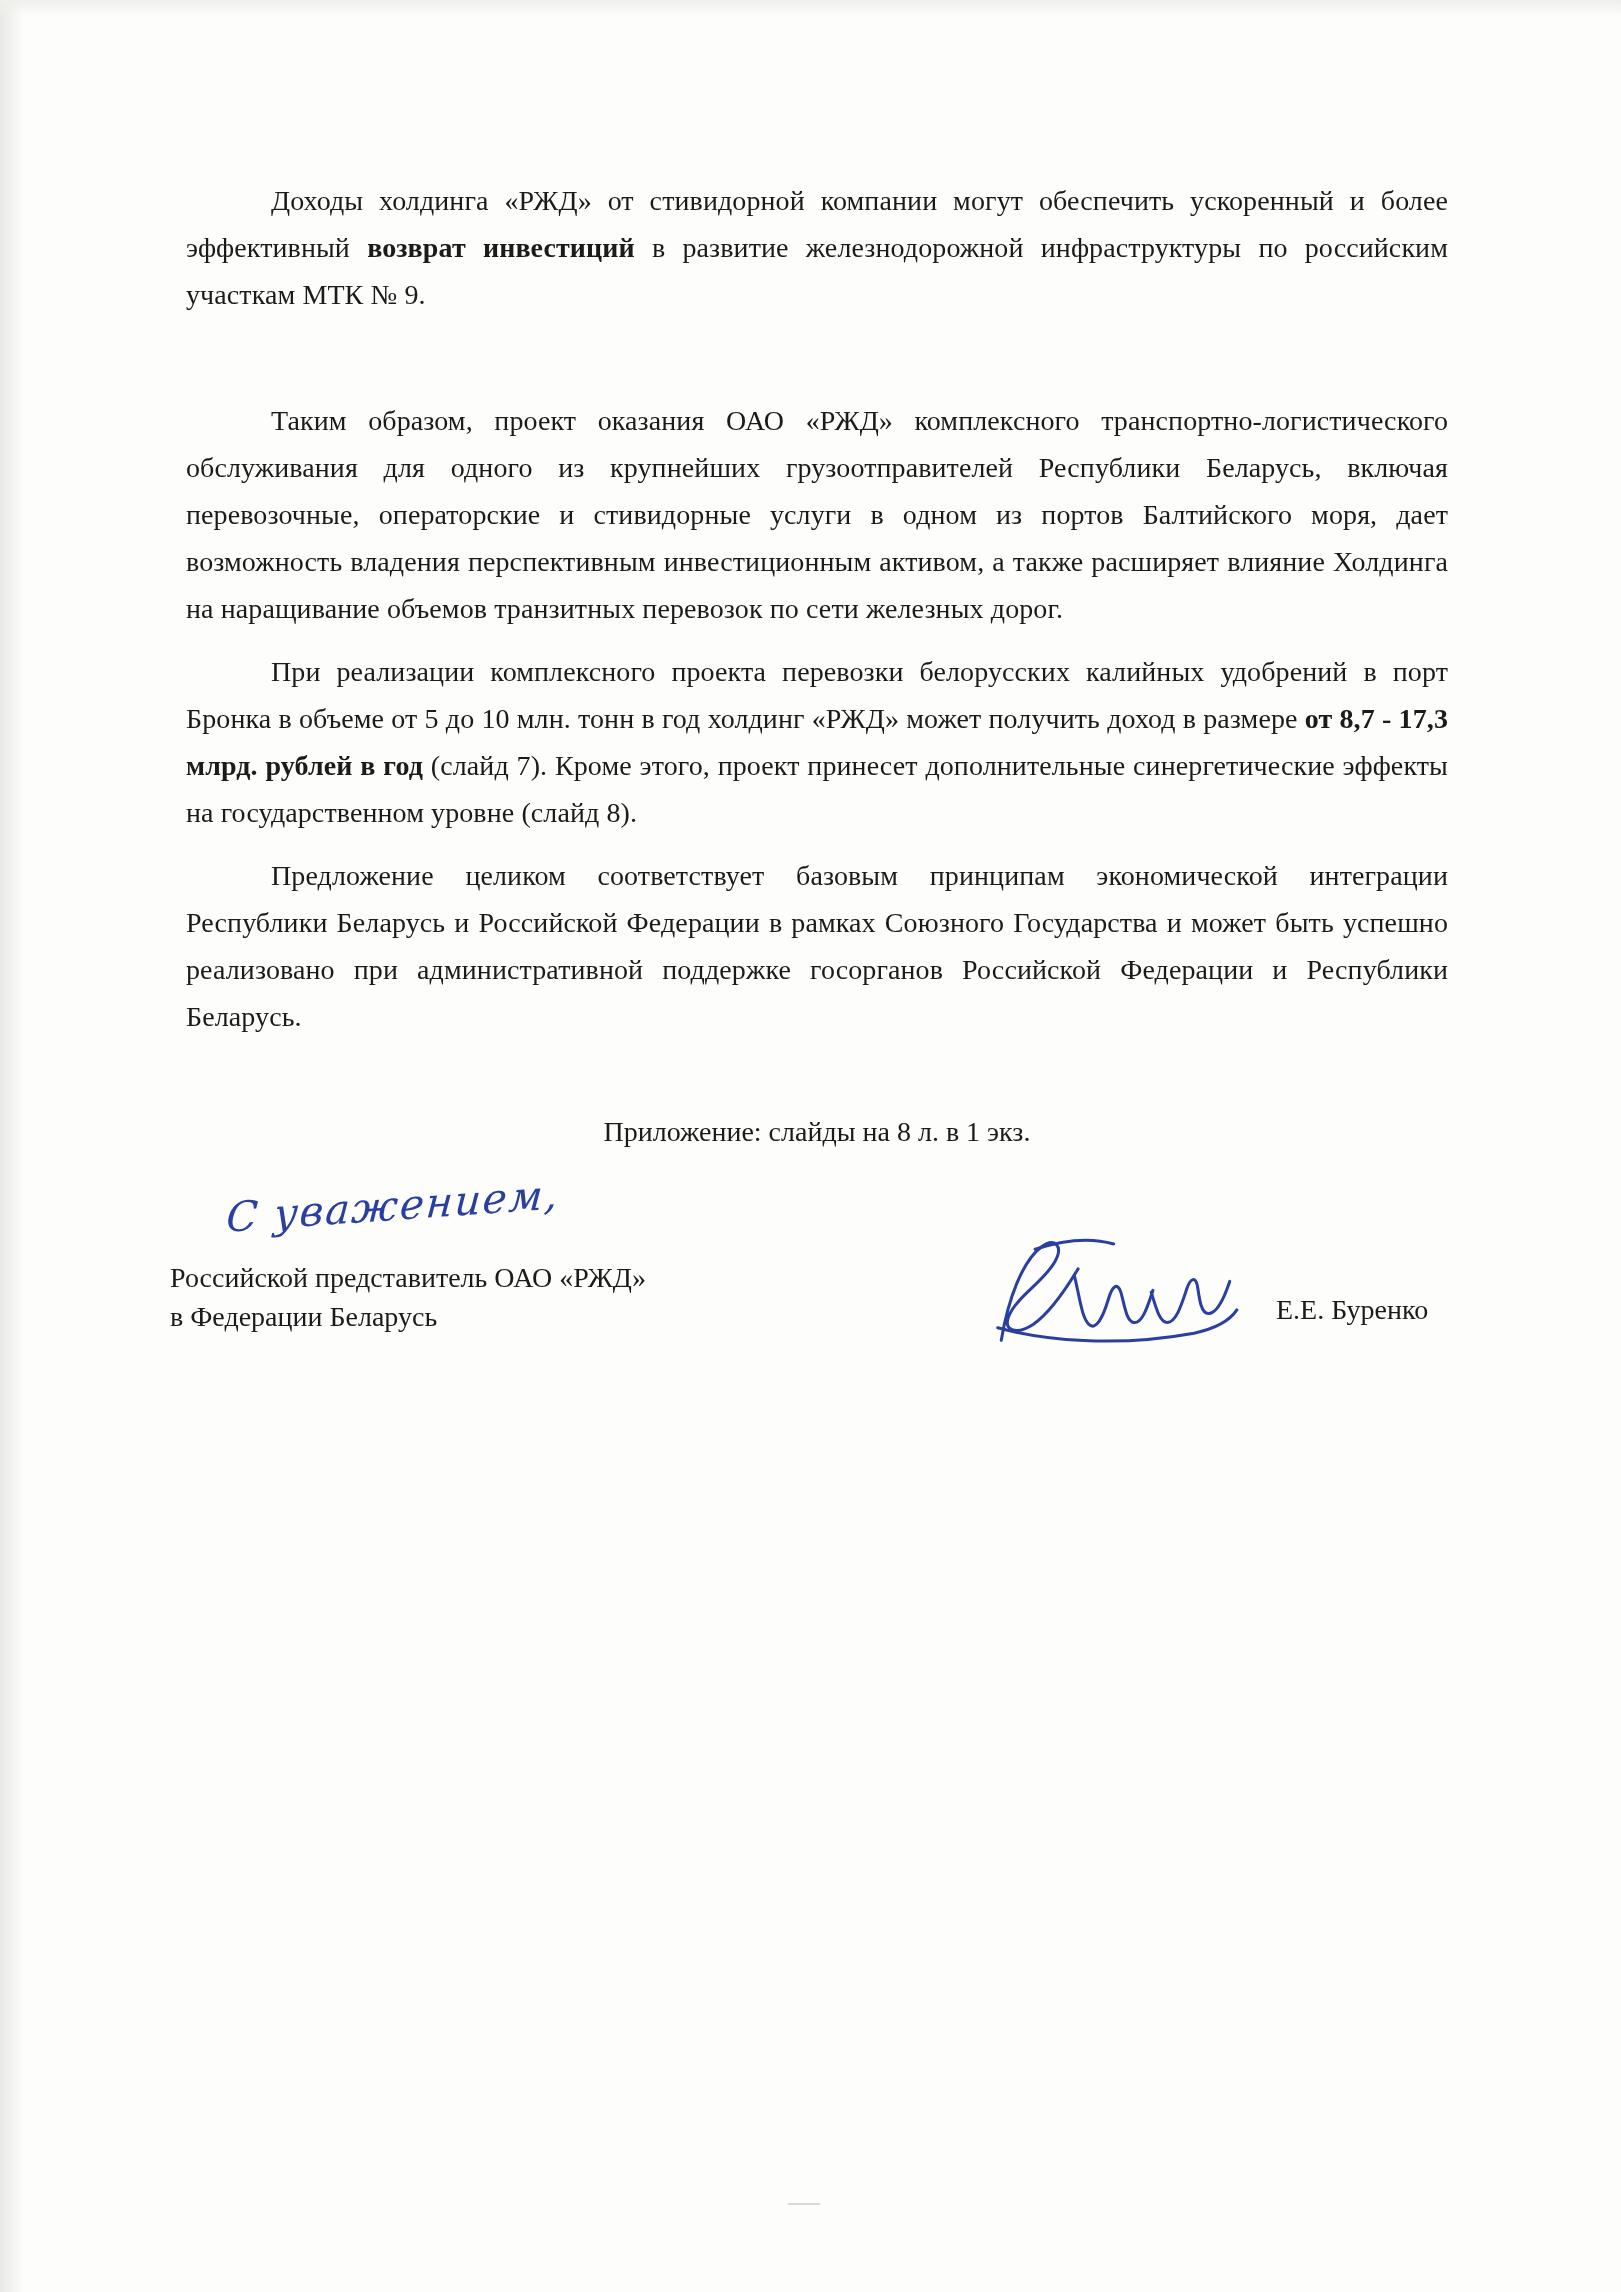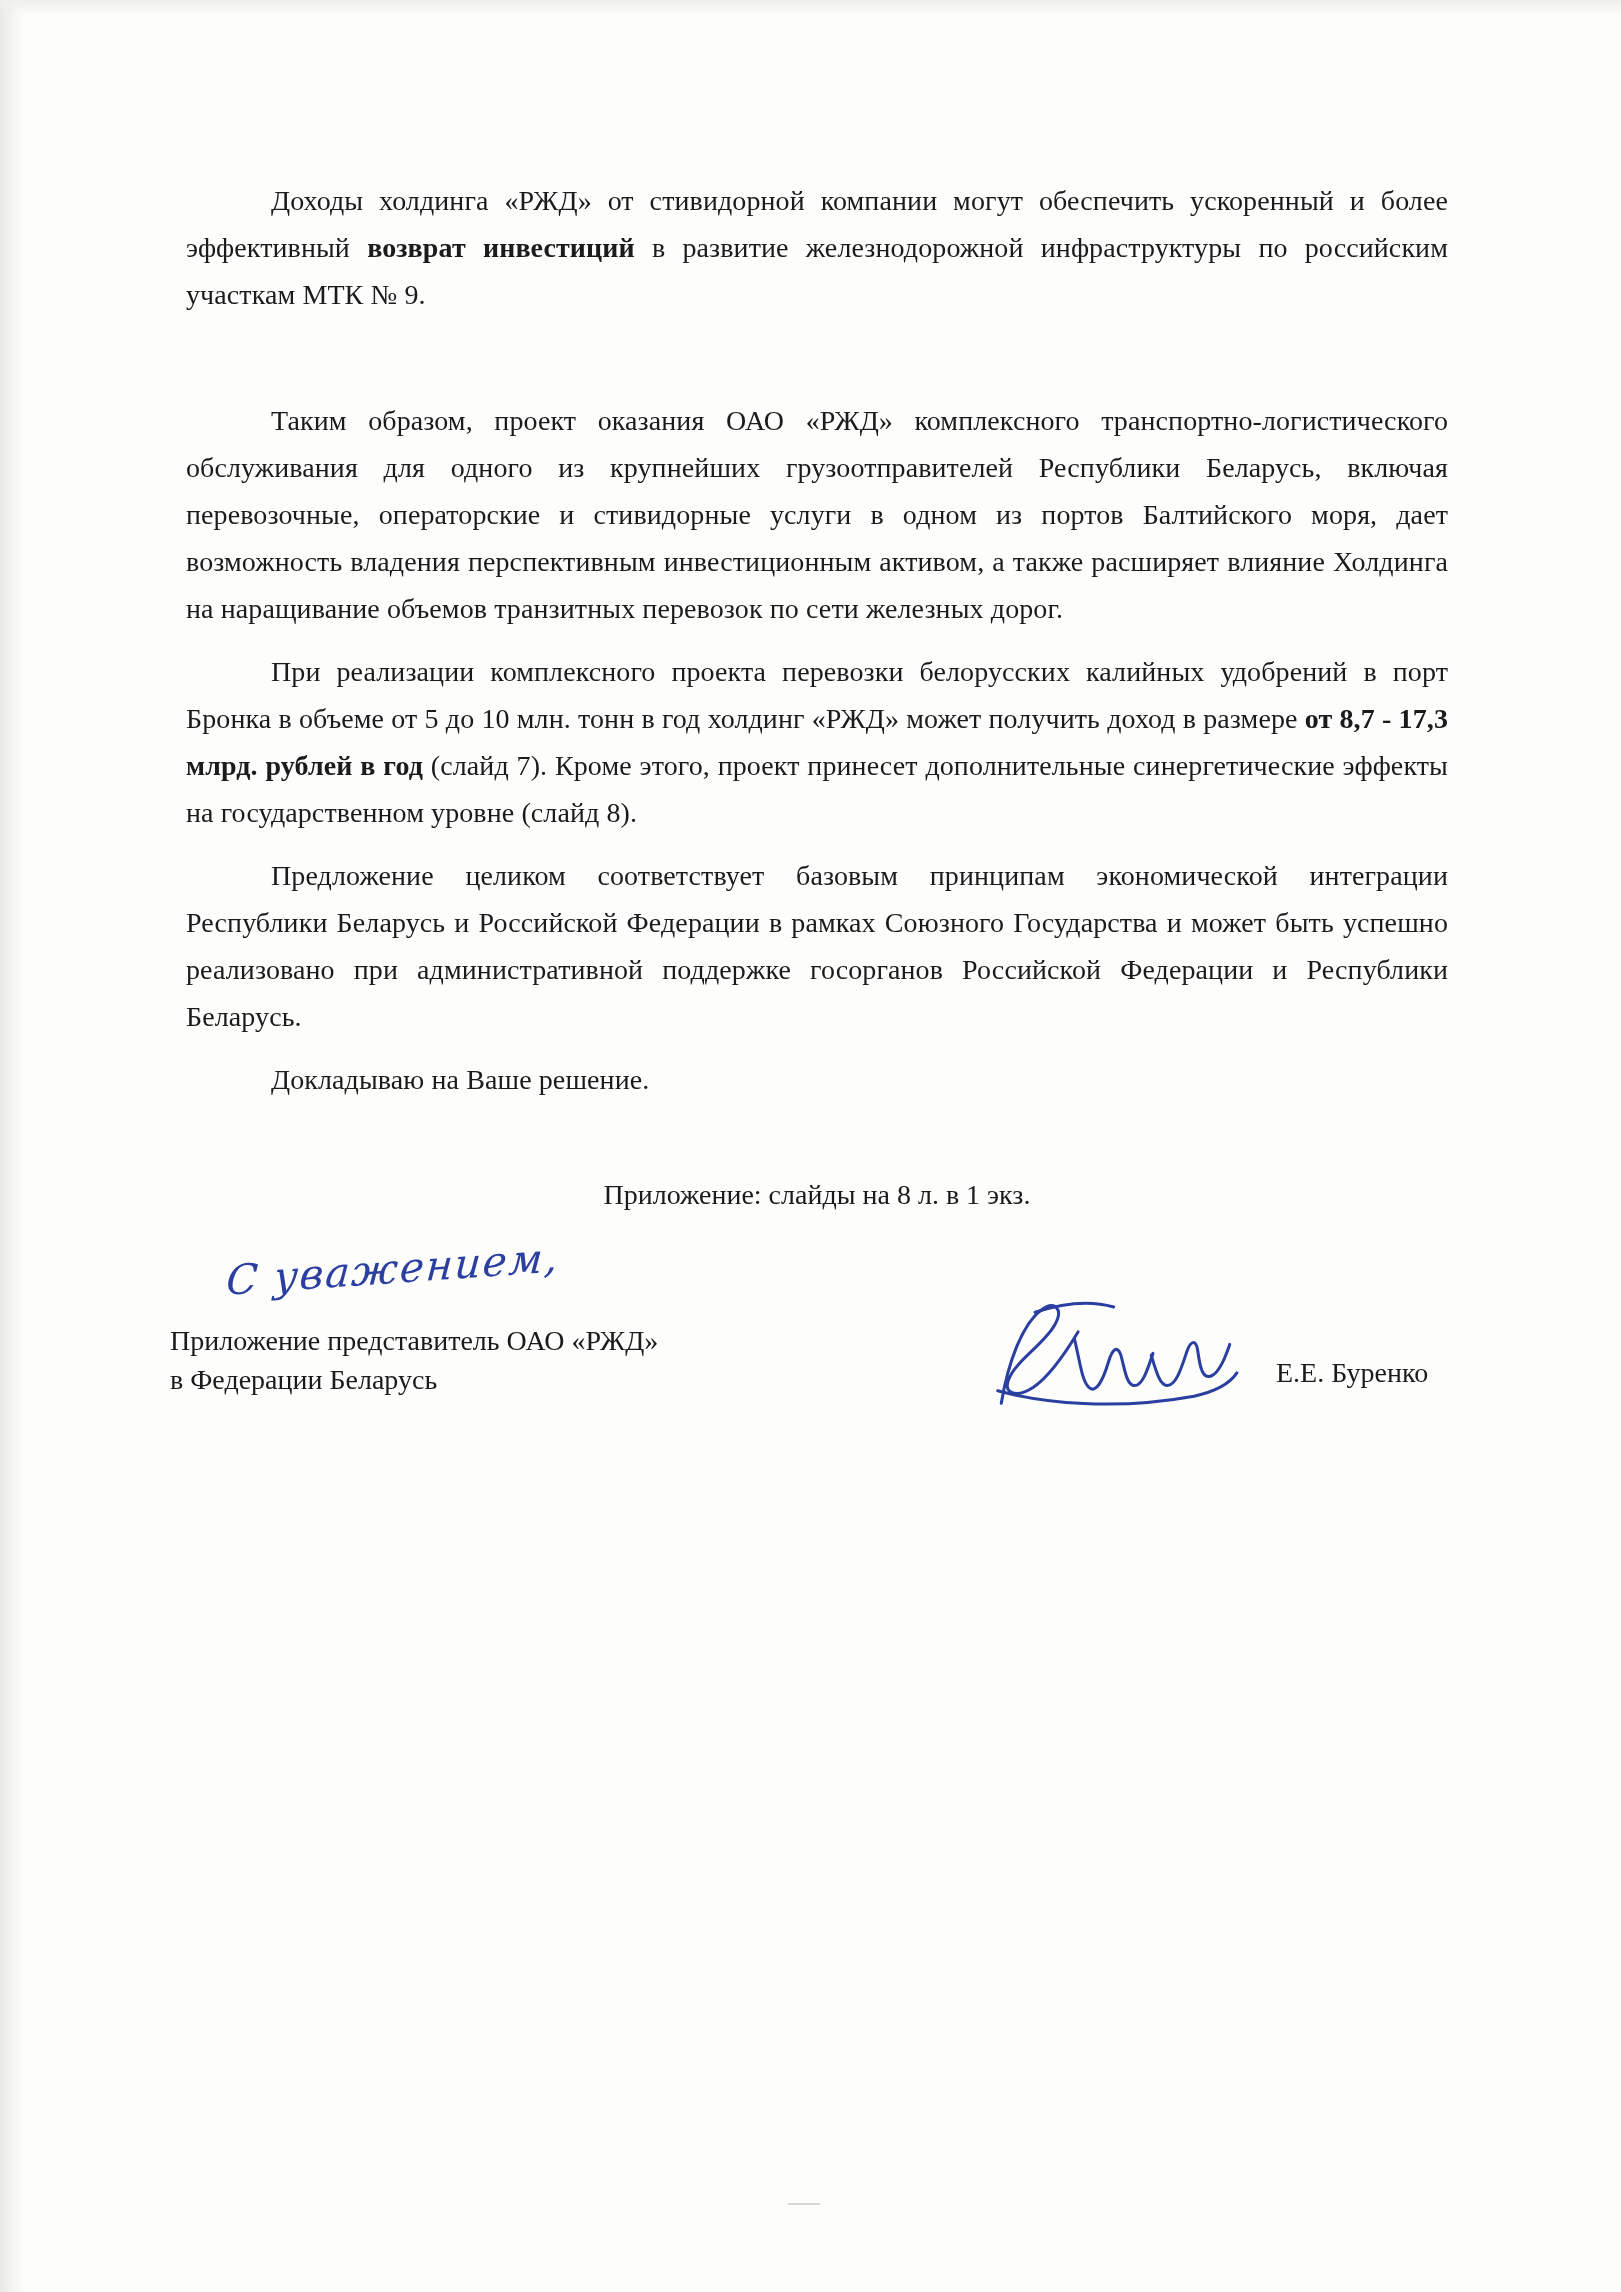--- a/index.html
+++ b/index.html
@@ -121,29 +121,28 @@
     <div class="gap-big"></div>
 
     <p class="para"><span>Таким образом, проект оказания ОАО «РЖД» комплексного транспортно-логистического обслуживания для одного из крупнейших грузоотправителей Республики Беларусь, включая перевозочные, операторские и стивидорные услуги в одном из портов Балтийского моря, дает возможность владения перспективным инвестиционным активом, а также расширяет влияние Холдинга на наращивание объемов транзитных перевозок по сети железных дорог.</span></p>
 
     <p class="para"><span>При реализации комплексного проекта перевозки белорусских калийных удобрений в порт Бронка в объеме от 5 до 10 млн. тонн в год холдинг «РЖД» может получить доход в размере </span><span class="bold" style="font-weight: bold;">от 8,7 - 17,3 млрд. рублей в год</span><span> (слайд 7). Кроме этого, проект принесет дополнительные синергетические эффекты на государственном уровне (слайд 8).</span></p>
 
     <p class="para"><span>Предложение целиком соответствует базовым принципам экономической интеграции Республики Беларусь и Российской Федерации в рамках Союзного Государства и может быть успешно реализовано при </span><span class="bold" style="font-weight: normal;">административной поддержке госорганов Российской Федерации и Республики Беларусь.</span></p>
 
 
 
-    <p class="para"><span>Докладываю на Ваше решение.</span></p>
 
     <div class="attachment">Приложение: слайды на 8 л. в 1 экз.</div>
 
     <div class="sign-block">
       <div class="handwriting-greeting">С уважением,</div>
 
       <div class="signer">
-        <div>Приложение представитель ОАО «РЖД»</div>
+        <div>Российской представитель ОАО «РЖД»</div>
         <div>в Федерации Беларусь</div>
       </div>
 
       <div class="signature-mark">
         <svg width="269" height="116" viewBox="0 0 300 130" fill="none" xmlns="http://www.w3.org/2000/svg">
           <g stroke="#2a3fa0" stroke-width="3.4" stroke-linecap="round" fill="none">
             <path d="M22 118 C 30 70, 46 30, 66 14 C 82 2, 92 12, 82 30 C 70 52, 38 70, 30 92 C 24 108, 40 112, 58 100 C 78 86, 96 58, 108 38"></path>
             <path d="M104 46 C 110 70, 112 92, 120 100 C 128 108, 136 92, 142 72 C 146 58, 152 52, 156 64 C 160 78, 162 96, 170 98 C 180 100, 186 80, 192 62"></path>
             <path d="M190 64 C 196 84, 200 98, 208 98 C 218 98, 224 78, 230 60 C 234 48, 240 46, 242 58 C 244 72, 246 88, 254 88 C 264 88, 272 70, 278 52"></path>
             <path d="M18 104 C 70 118, 150 126, 238 110 C 262 105, 278 96, 286 84"></path>

